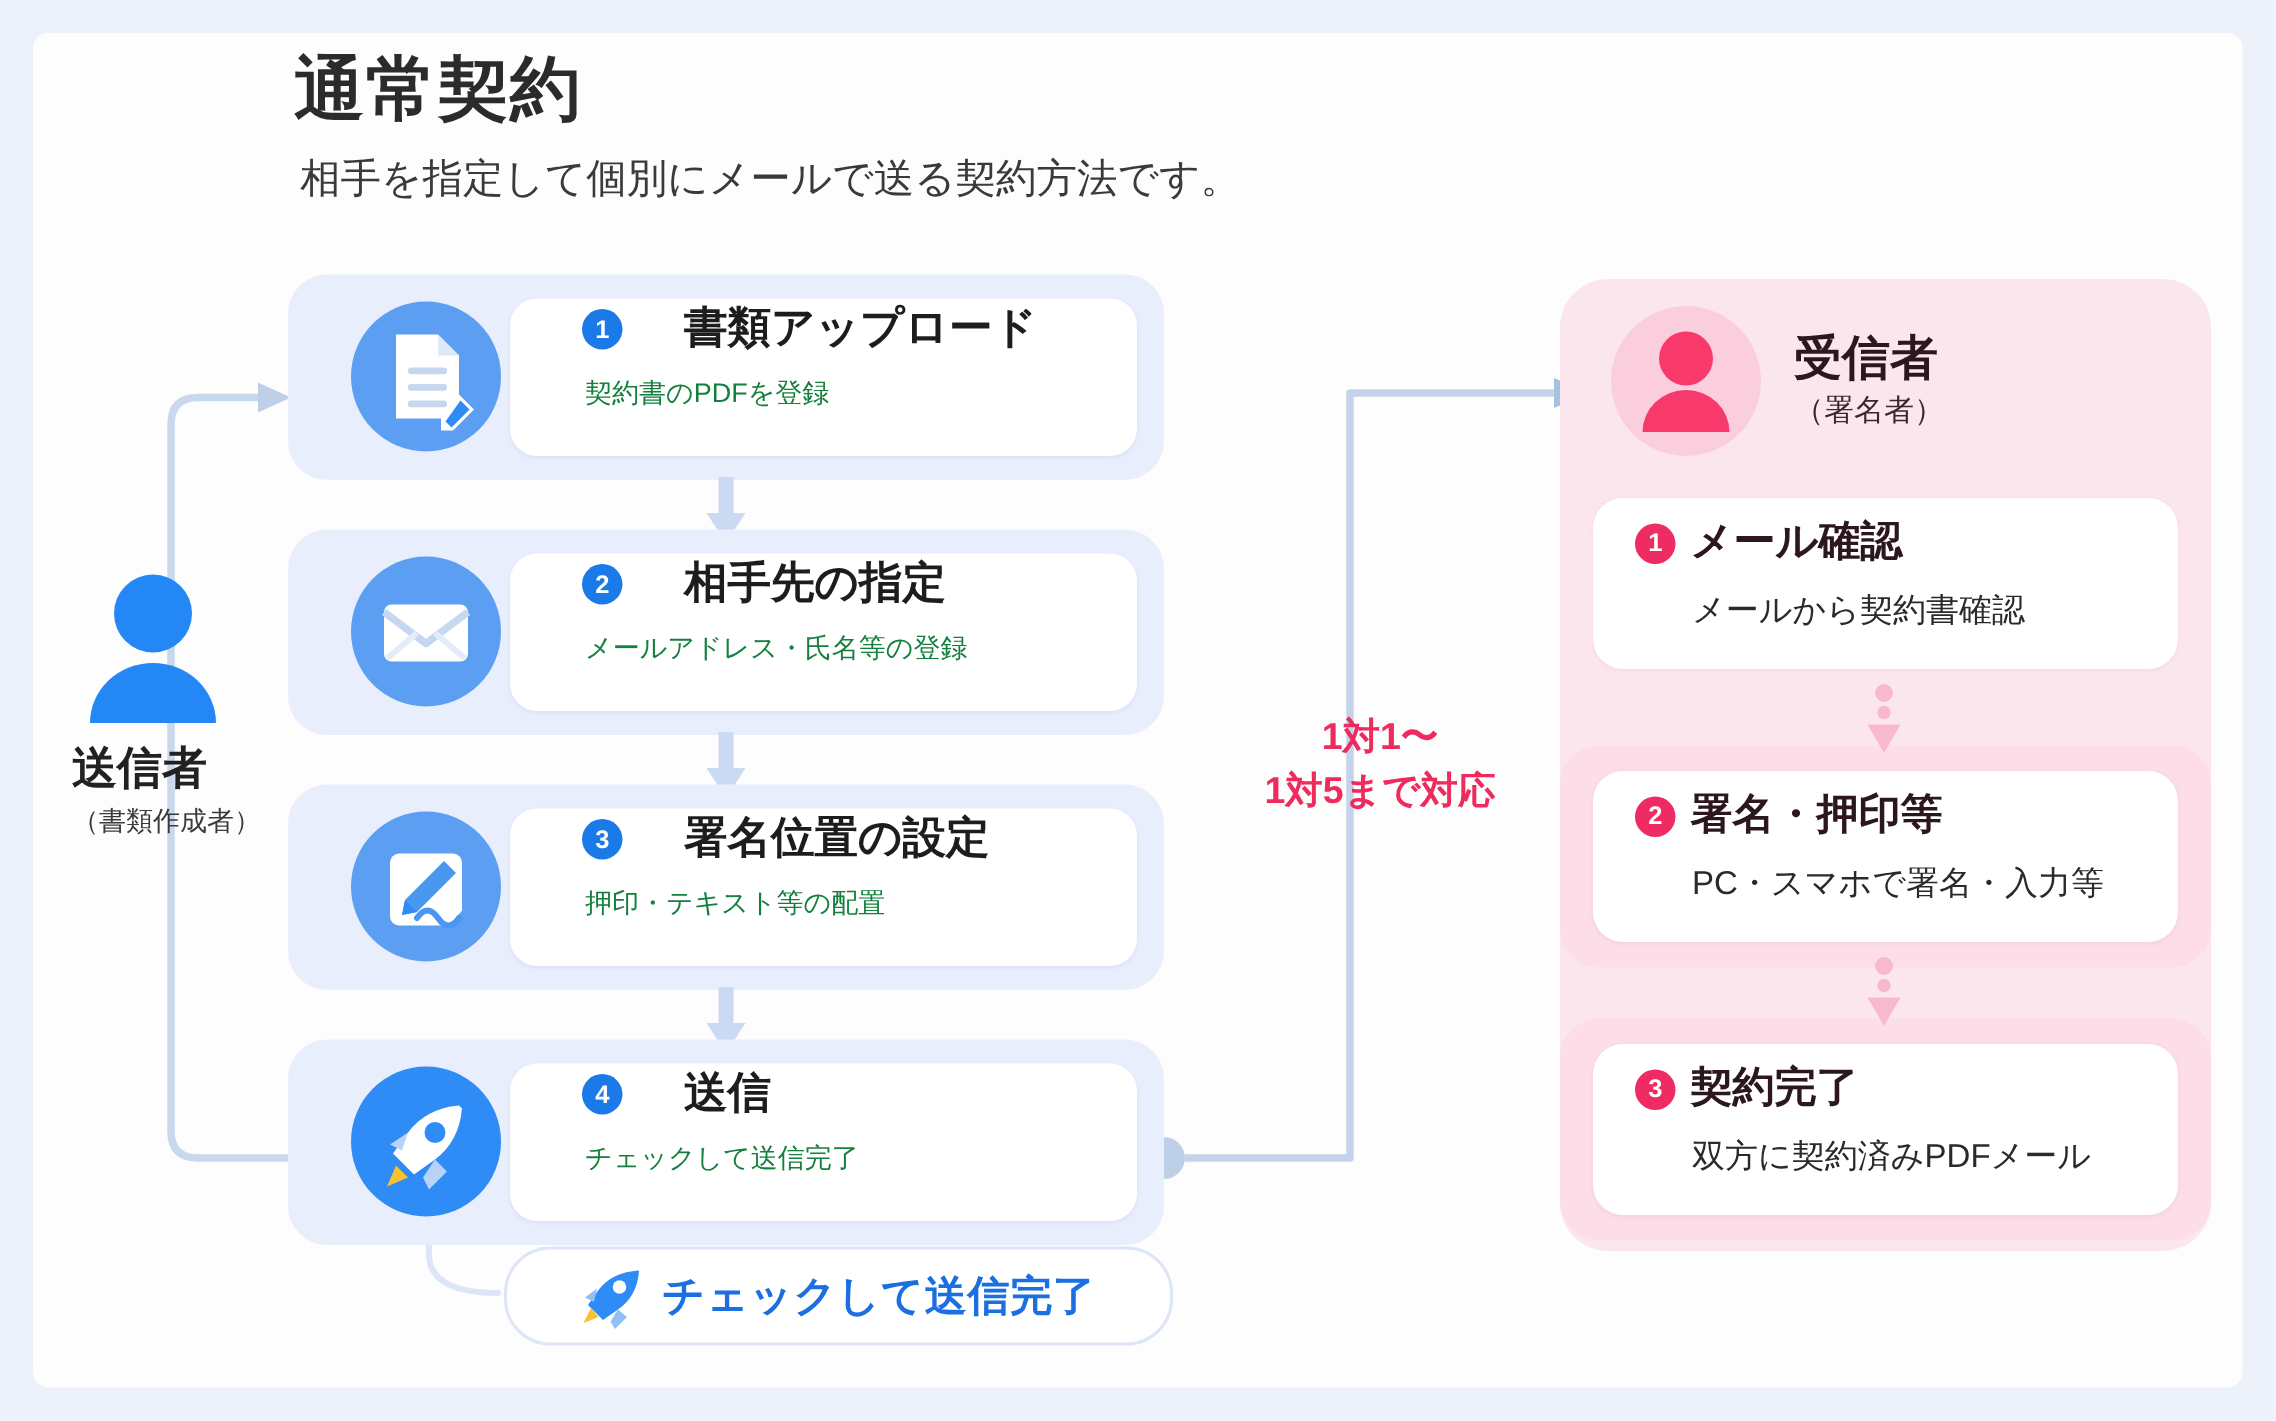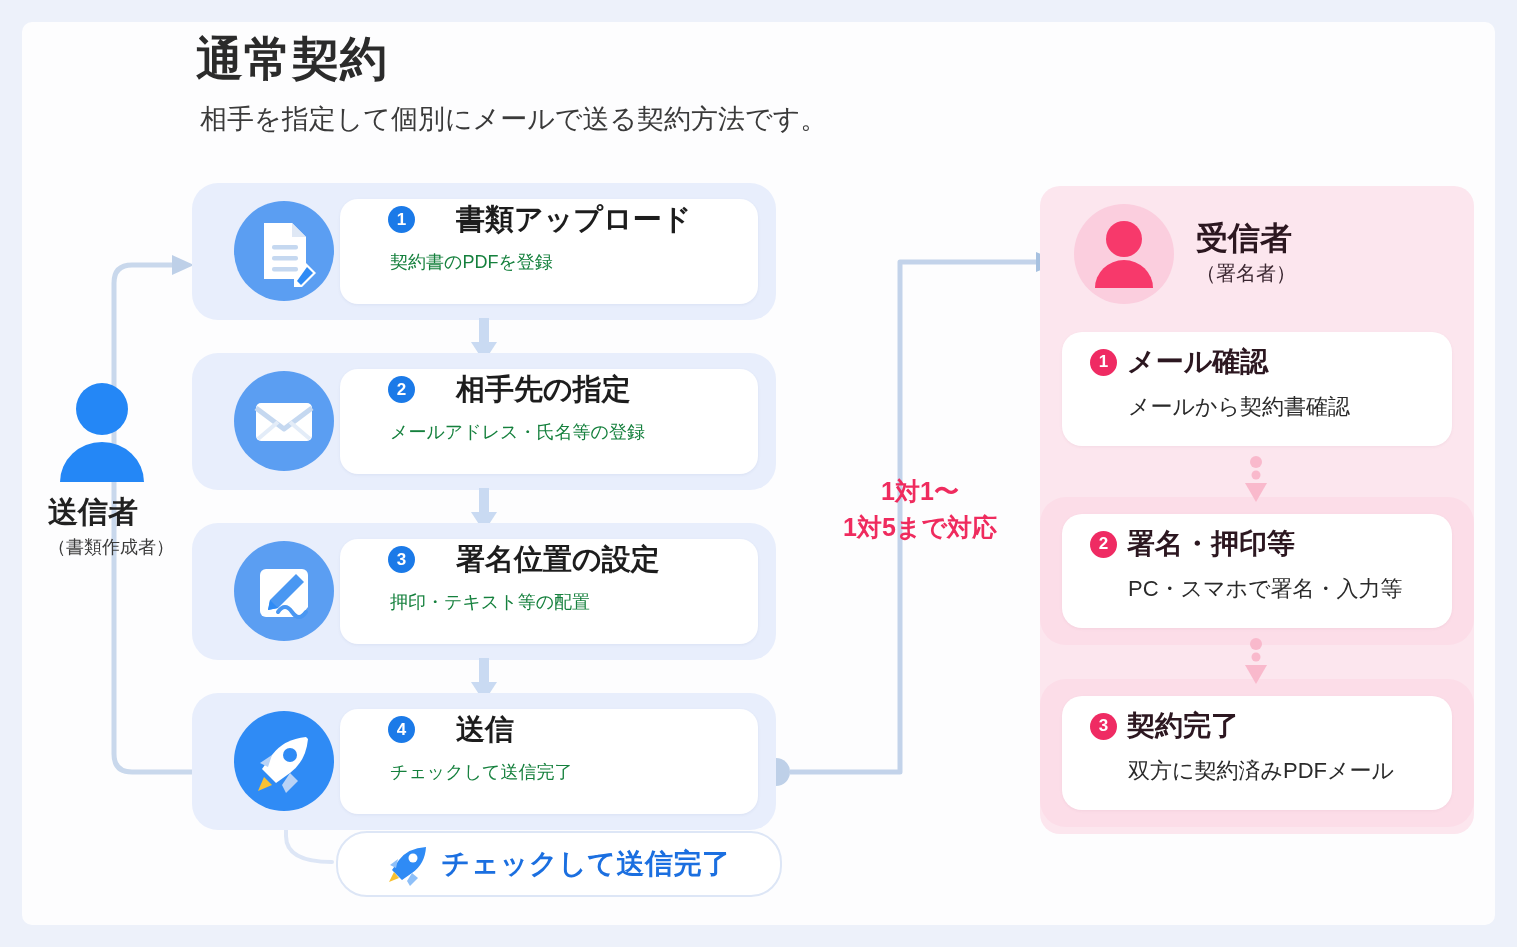--- a/index.html
+++ b/index.html
@@ -193,21 +193,21 @@
   }
 
   
   .receiver {
     position: absolute;
     left: 1040px;
     top: 186px;
     width: 434px;
     height: 648px;
     background: #fce6ee;
-    border-radius: 20px;
+    border-radius: 32px;
   }
   .receiver-head {
     position: absolute;
     left: 34px;
     top: 18px;
     display: flex;
     align-items: center;
     gap: 22px;
   }
   .receiver-avatar {

